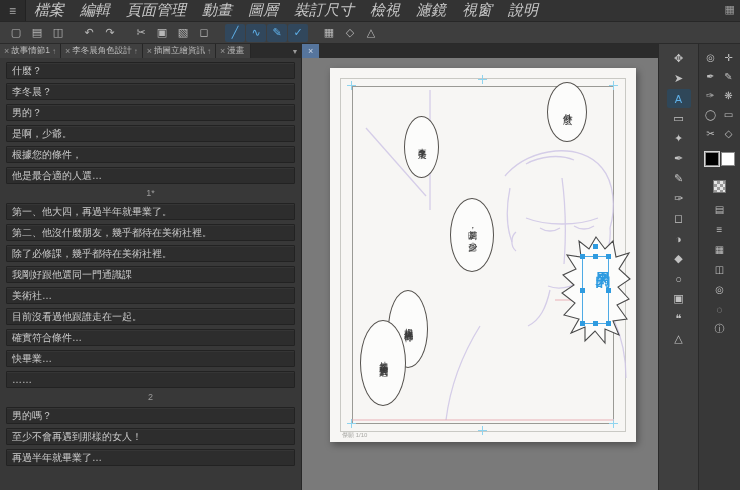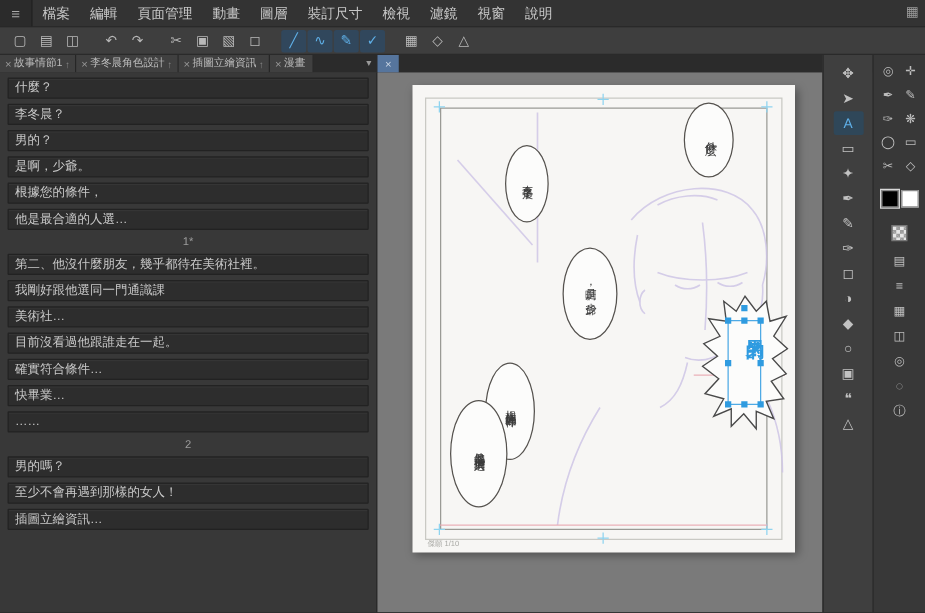--- a/index.html
+++ b/index.html
@@ -8,21 +8,21 @@
     position:relative; width:740px; height:490px; overflow:hidden;
     background:#3a3a3a; font-family:"Liberation Sans","DejaVu Sans",sans-serif;
     color:#cccccc; user-select:none;
   }
   
   .menubar { position:absolute; left:0; top:0; width:740px; height:22px;
     background:#333333; border-bottom:1px solid #272727; display:flex; align-items:center; }
   .hamburger { width:26px; height:100%; display:flex; align-items:center; justify-content:center;
     background:#2b2b2b; border-right:1px solid #222; color:#aaa; font-size:12px; }
   .menu-items { display:flex; height:100%; align-items:center; }
-  .menu-item { padding:0 8px; font-size:11px; color:#c8c8c8; height:100%; display:flex; align-items:center; }
+  .menu-item { padding:0 8px; font-size:15px; color:#c8c8c8; height:100%; display:flex; align-items:center;font-style:italic; }
   .workspace-icon { position:absolute; right:5px; top:3px; font-size:11px; color:#9a9a9a; }
   
   .toolbar { position:absolute; left:0; top:22px; width:740px; height:22px;
     background:#3e3e3e; border-bottom:1px solid #2a2a2a; display:flex; align-items:center; padding-left:6px; }
   .tb-icon { width:20px; height:18px; display:flex; align-items:center; justify-content:center;
     color:#b8b8b8; font-size:11px; border-radius:2px; margin-right:1px; }
   .tb-icon.active { color:#5fb0e8; background:#31475c; }
   .tb-icon.divider { width:9px; color:transparent; }
   
   .tabrow { position:absolute; left:0; top:44px; width:740px; height:14px; background:#2b2b2b; display:flex; }
@@ -191,31 +191,33 @@
 
   <div class="story-panel">
 
   <div class="srow line">什麼？</div>
       <div class="srow line">李冬晨？</div>
       <div class="srow line">男的？</div>
       <div class="srow line">是啊，少爺。</div>
       <div class="srow line">根據您的條件，</div>
       <div class="srow line">他是最合適的人選…</div>
       <div class="srow sep">1*</div>
+      <div class="srow line">第一、他大四，再過半年就畢業了。</div>
       <div class="srow line">第二、他沒什麼朋友，幾乎都待在美術社裡。</div>
+      <div class="srow line">除了必修課，幾乎都待在美術社裡。</div>
       <div class="srow line">我剛好跟他選同一門通識課</div>
       <div class="srow line">美術社…</div>
       <div class="srow line">目前沒看過他跟誰走在一起。</div>
       <div class="srow line">確實符合條件…</div>
       <div class="srow line">快畢業…</div>
       <div class="srow line">……</div>
       <div class="srow sep">2</div>
       <div class="srow line">男的嗎？</div>
       <div class="srow line">至少不會再遇到那樣的女人！</div>
-      <div class="srow line">插圖立繪資訊…</div>
+      <div class="srow line">再過半年就畢業了…</div>
     </div>
 
   <div class="canvas-area">
     <div class="page">
       <div class="bleed-rect"></div>
       <div class="frame-rect"></div>
 
       <span class="cross" style="left:17px; top:13px;"></span>
       <span class="cross" style="left:279px; top:13px;"></span>
       <span class="cross" style="left:17px; top:351px;"></span>

